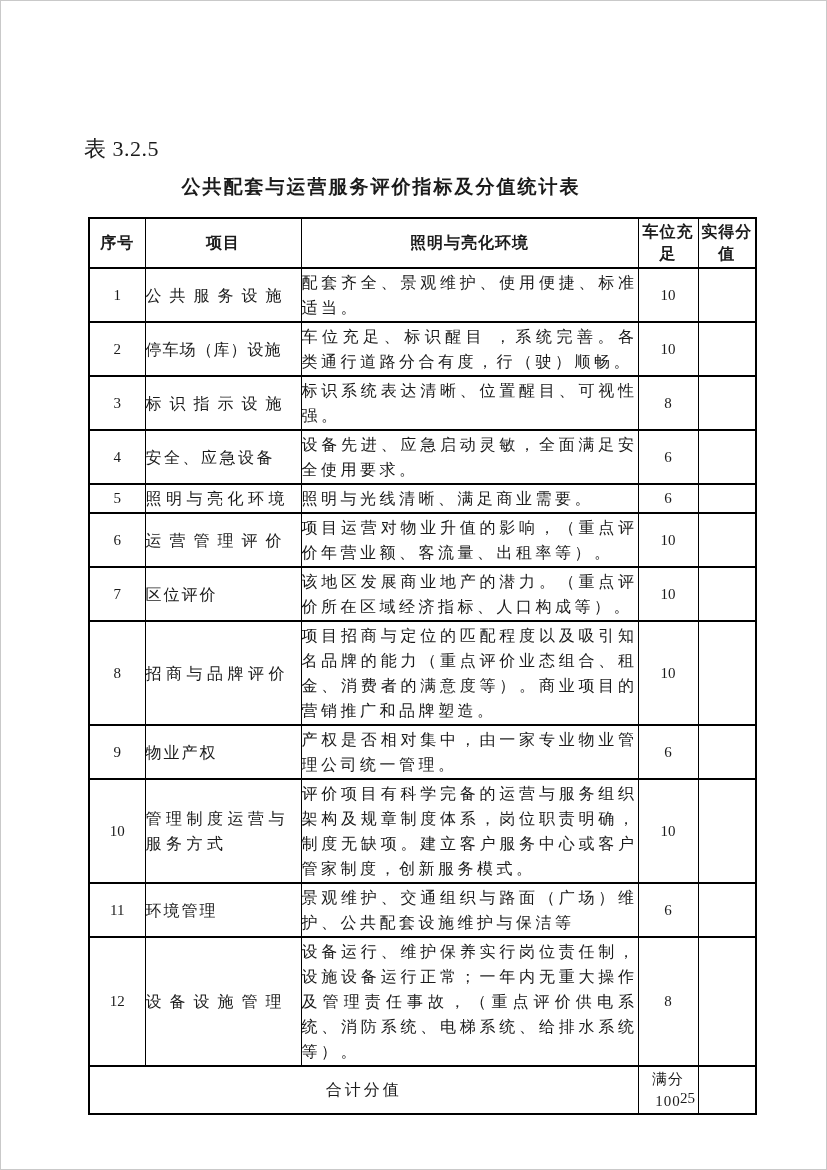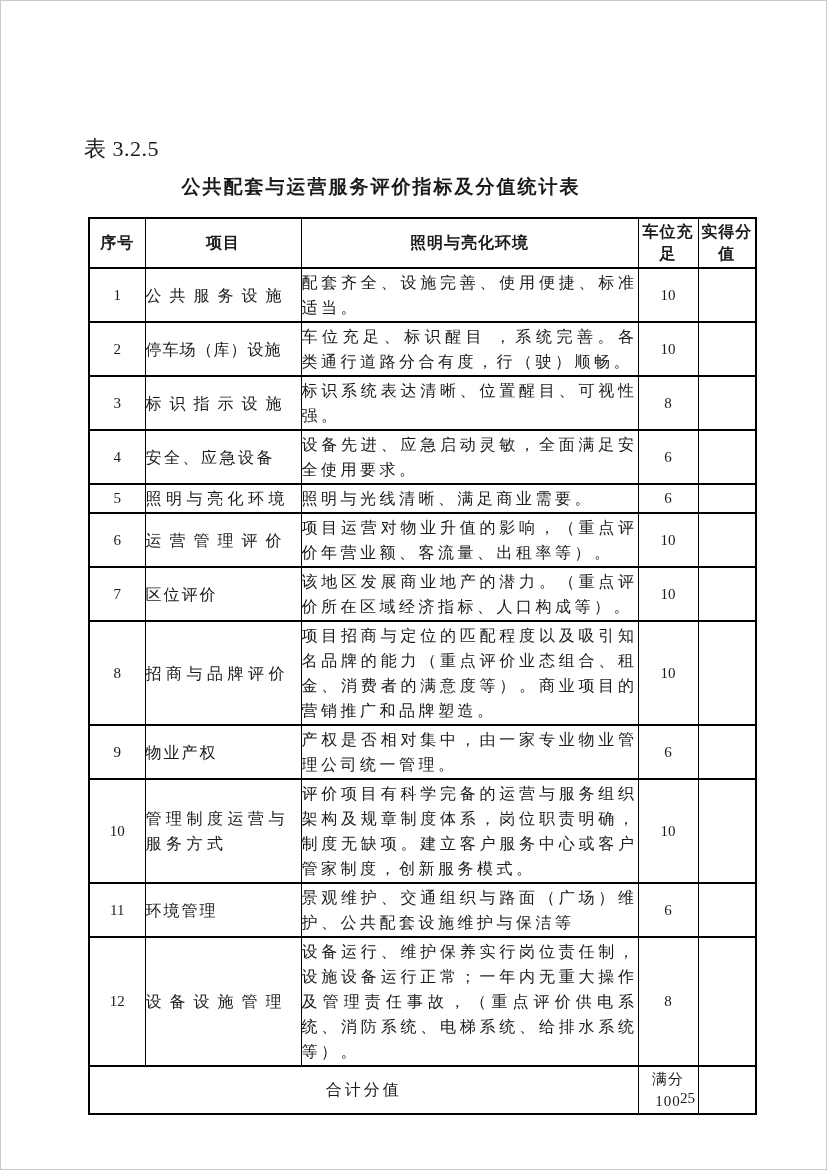--- a/index.html
+++ b/index.html
@@ -104,21 +104,21 @@
       <th>项目</th>
       <th>照明与亮化环境</th>
       <th>车位充足</th>
       <th>实得分值</th>
     </tr>
   </thead>
   <tbody>
       <tr style="height: 50px;">
         <td class="no">1</td>
         <td class="item ls8">公共服务设施</td>
-        <td class="content">配套齐全、设施完善、使用便捷、标准适当。</td>
+        <td class="content">配套齐全、景观维护、使用便捷、标准适当。</td>
         <td class="score">10</td>
         <td class="score"></td>
       </tr>
       <tr style="height: 50px;">
         <td class="no">2</td>
         <td class="item ls1">停车场（库）设施</td>
         <td class="content">车位充足、标识醒目 ，系统完善。各类通行道路分合有度，行（驶）顺畅。</td>
         <td class="score">10</td>
         <td class="score"></td>
       </tr>

